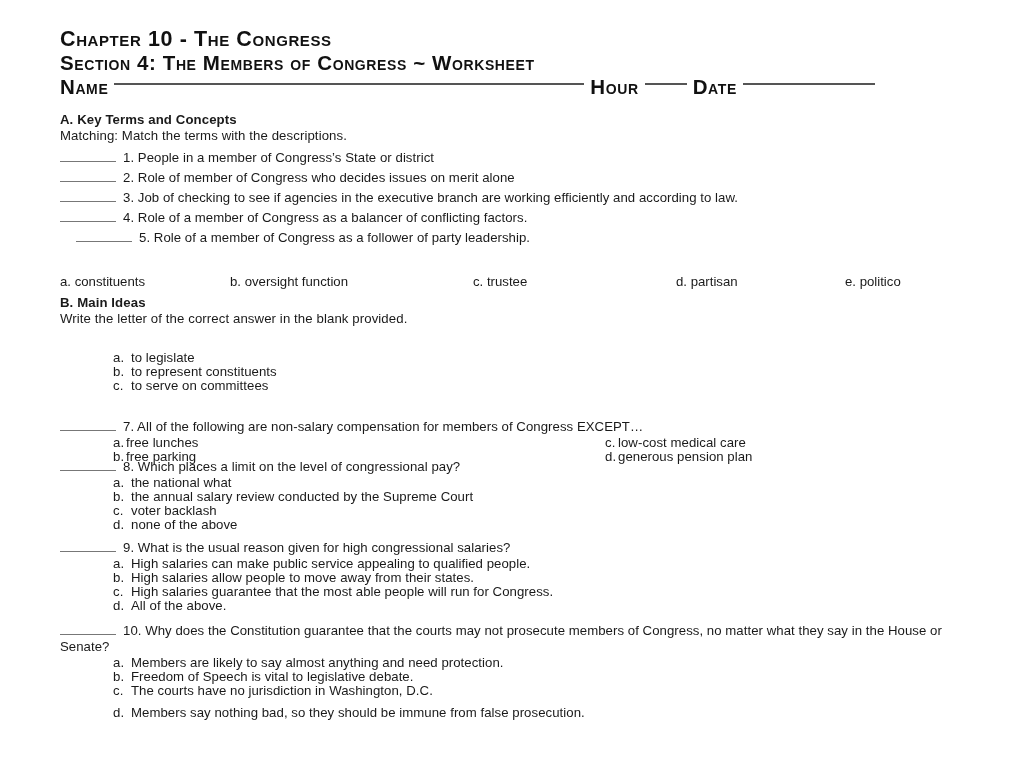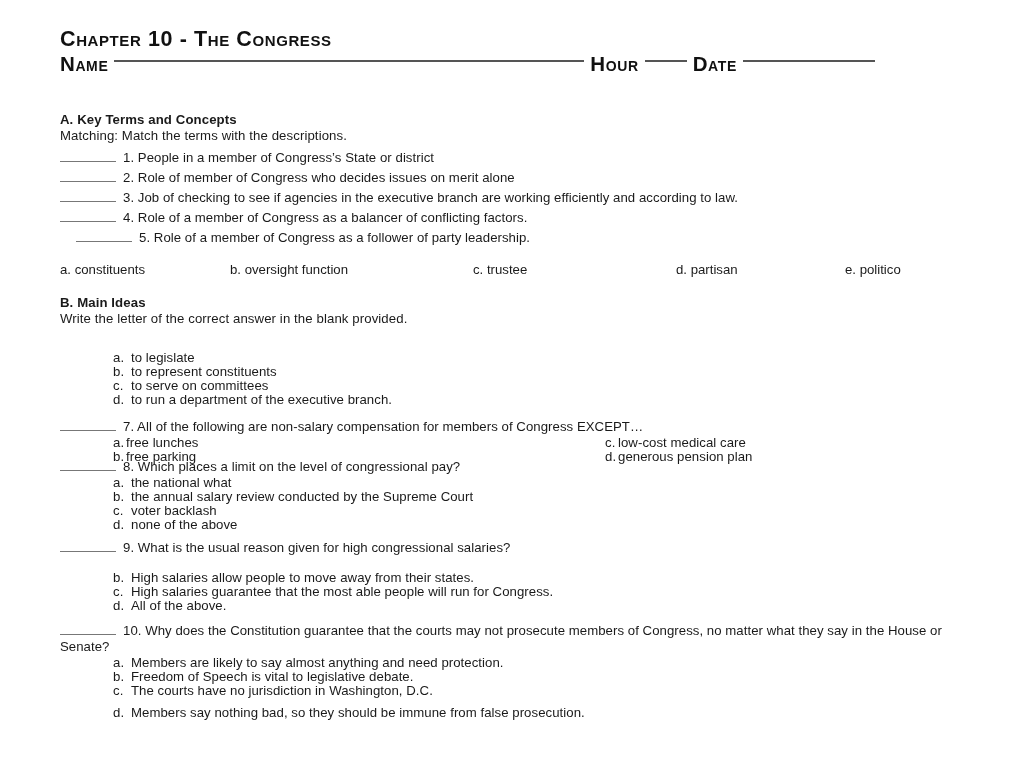--- a/index.html
+++ b/index.html
@@ -124,20 +124,21 @@
     width: 905px;
   }
 </style>
 </head>
 <body>
 
 <div class="page">
 
   <div class="header">
     <div class="title-line">Chapter 10  - The Congress</div>
+    <div class="title-line t2">Section 4: The Members of Congress ~ Worksheet</div>
     <div class="nameline">
       <span class="lbl">Name</span>
       <span class="rule name"></span>
       <span class="lbl">Hour</span>
       <span class="rule hour"></span>
       <span class="lbl">Date</span>
       <span class="rule date"></span>
     </div>
   </div>
 
@@ -158,43 +159,40 @@
   </div>
   <div class="row" style="left:60px; top:210px;">
     <span class="blank m"></span><span>4.</span>
     <span>Role of a member of Congress as a balancer of conflicting factors.</span>
   </div>
   <div class="row" style="left:76px; top:230px;">
     <span class="blank m"></span><span>5.</span>
     <span>Role of a member of Congress as a follower of party leadership.</span>
   </div>
 
-  <div class="terms-row" style="left:0; top:262px; width:884px; height:18px;">
+  <div class="terms-row" style="left:0; top:274px; width:884px; height:18px;">
     <span class="term" style="left:60px;">a. constituents</span>
     <span class="term" style="left:230px;">b. oversight function</span>
     <span class="term" style="left:473px;">c. trustee</span>
     <span class="term" style="left:676px;">d. partisan</span>
     <span class="term" style="left:845px;">e. politico</span>
   </div>
 
   <div class="sec-head" style="left:60px; top:295px;">B.   Main Ideas</div>
   <div class="sec-sub" style="left:60px; top:311px;">Write the letter of the correct answer in the blank provided.</div>
 
   <div class="opt" style="left:113px; top:350px;">
     <span class="ltr">a.</span><span>to legislate</span>
   </div>
   <div class="opt" style="left:113px; top:364px;">
     <span class="ltr">b.</span><span>to represent constituents</span>
   </div>
   <div class="opt" style="left:113px; top:378px;">
     <span class="ltr">c.</span><span>to serve on committees</span>
   </div>
-  <div class="opt" style="left:113px; top:392px;">
-    <span class="ltr">d.</span><span>to run a department of the executive branch.</span>
-  </div>
 
   <div class="row" style="left:60px; top:419px;">
     <span class="blank q"></span><span>7.</span>
     <span>All of the following are non-salary compensation for members of Congress EXCEPT…</span>
   </div>
   <div class="opt" style="left:113px; top:435px;">
     <span class="ltr tight">a.</span><span>free lunches</span>
   </div>
   <div class="opt" style="left:113px; top:449px;">
     <span class="ltr tight">b.</span><span>free parking</span>
@@ -220,20 +218,23 @@
     <span class="ltr">c.</span><span>voter backlash</span>
   </div>
   <div class="opt" style="left:113px; top:517px;">
     <span class="ltr">d.</span><span>none of the above</span>
   </div>
 
   <div class="row" style="left:60px; top:540px;">
     <span class="blank q"></span><span>9.</span>
     <span>What is the usual reason given for high congressional salaries?</span>
   </div>
+  <div class="opt" style="left:113px; top:556px;">
+    <span class="ltr">a.</span><span>High salaries can make public service appealing to qualified people.</span>
+  </div>
   <div class="opt" style="left:113px; top:570px;">
     <span class="ltr">b.</span><span>High salaries allow people to move away from their states.</span>
   </div>
   <div class="opt" style="left:113px; top:584px;">
     <span class="ltr">c.</span><span>High salaries guarantee that the most able people will run for Congress.</span>
   </div>
   <div class="opt" style="left:113px; top:598px;">
     <span class="ltr">d.</span><span>All of the above.</span>
   </div>
 

